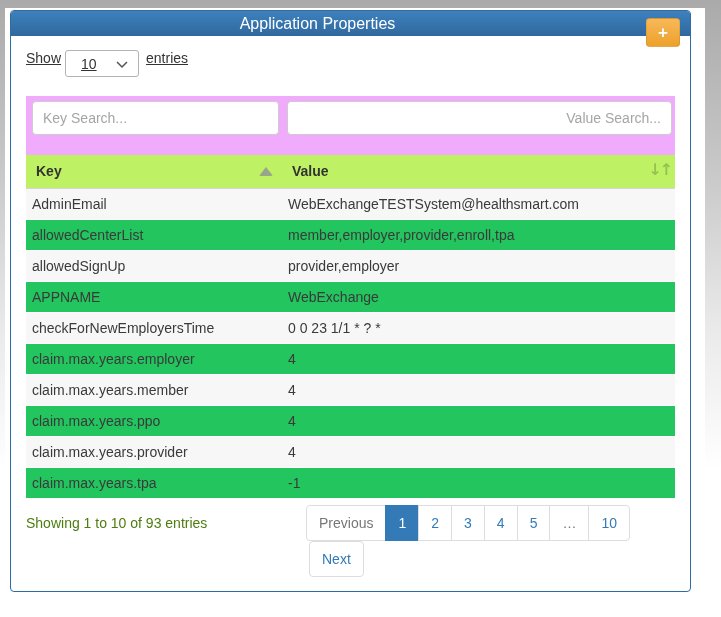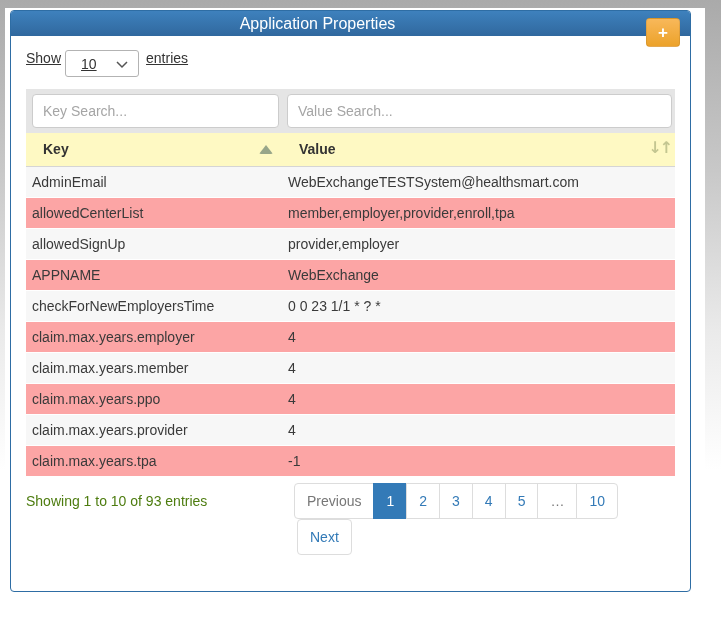--- a/index.html
+++ b/index.html
@@ -45,44 +45,44 @@
     border: 1px solid #b3b3b3; border-radius: 3px;
     margin: 0 7px 0 4px;
     display: flex; align-items: center;
     position: relative;
     background: #fff;
     cursor: pointer;
   }
   .select-box .select-value { margin-left: 15px; font-size: 14px; color: #333; }
   .select-box svg { position: absolute; right: 10px; top: 10px; }
   .search-row {
-    margin-top: 12px;
-    background: #e5e5e5;
-    padding: 5px 3px 5px 6px;
+    margin-top: 19px;
+    background: #f0abfc;
+    padding: 5px 3px 20px 6px;
     display: flex;
   }
   .search-row input {
     height: 34px;
     border: 1px solid #ccc; border-radius: 4px;
     padding: 0 10px;
     font-size: 14px; font-family: "Liberation Sans", sans-serif;
     color: #333;
     outline: none;
   }
   .search-row input::placeholder { color: #a5a5a5; }
   .key-search { width: 247px; margin-right: 8px; }
-  .value-search { flex: 1; }
+  .value-search { flex: 1; text-align: right; }
   table { width: 100%; border-collapse: collapse; table-layout: fixed; }
   col.key-col { width: 256px; }
   thead th {
-    background: #fef9c3;
+    background: #bef264;
     height: 33px;
     font-size: 14px; font-weight: bold; color: #333;
     text-align: left;
-    padding: 0 17px;
+    padding: 0 10px;
     position: relative;
     border-bottom: 1px solid #d5d5d5;
     cursor: pointer;
   }
   .sort-asc-icon {
     position: absolute; right: 9px; top: 12px;
     width: 0; height: 0;
     border-left: 7px solid transparent;
     border-right: 7px solid transparent;
     border-bottom: 9px solid #98a689;
@@ -96,24 +96,24 @@
     font-family: "DejaVu Sans", sans-serif;
   }
   tbody td {
     height: 31px;
     padding: 0 6px;
     font-size: 14px; color: #3a3a3a;
     border-bottom: 1px solid #fff;
     overflow: hidden; white-space: nowrap;
   }
   tbody tr.odd { background: #f7f7f7; margin-top: 11px; }
-  tbody tr.even { background: #fca5a5; }
+  tbody tr.even { background: #22c55e; }
   .table-footer { position: relative; height: 84px; }
   .table-info { position: absolute; left: 0; top: 16px; font-size: 14px; color: #4d7c0f; }
-  .pagination { position: absolute; left: 268px; top: 6px; width: 330px; display: flex; flex-wrap: wrap; }
+  .pagination { position: absolute; left: 280px; top: 6px; width: 330px; display: flex; flex-wrap: wrap; }
   .page-btn {
     display: block;
     padding: 7px 12px;
     border: 1px solid #ddd;
     background: #fff;
     color: #337ab7;
     font-size: 14px; line-height: 20px;
     margin-left: -1px;
     cursor: pointer;
     text-decoration: none;

